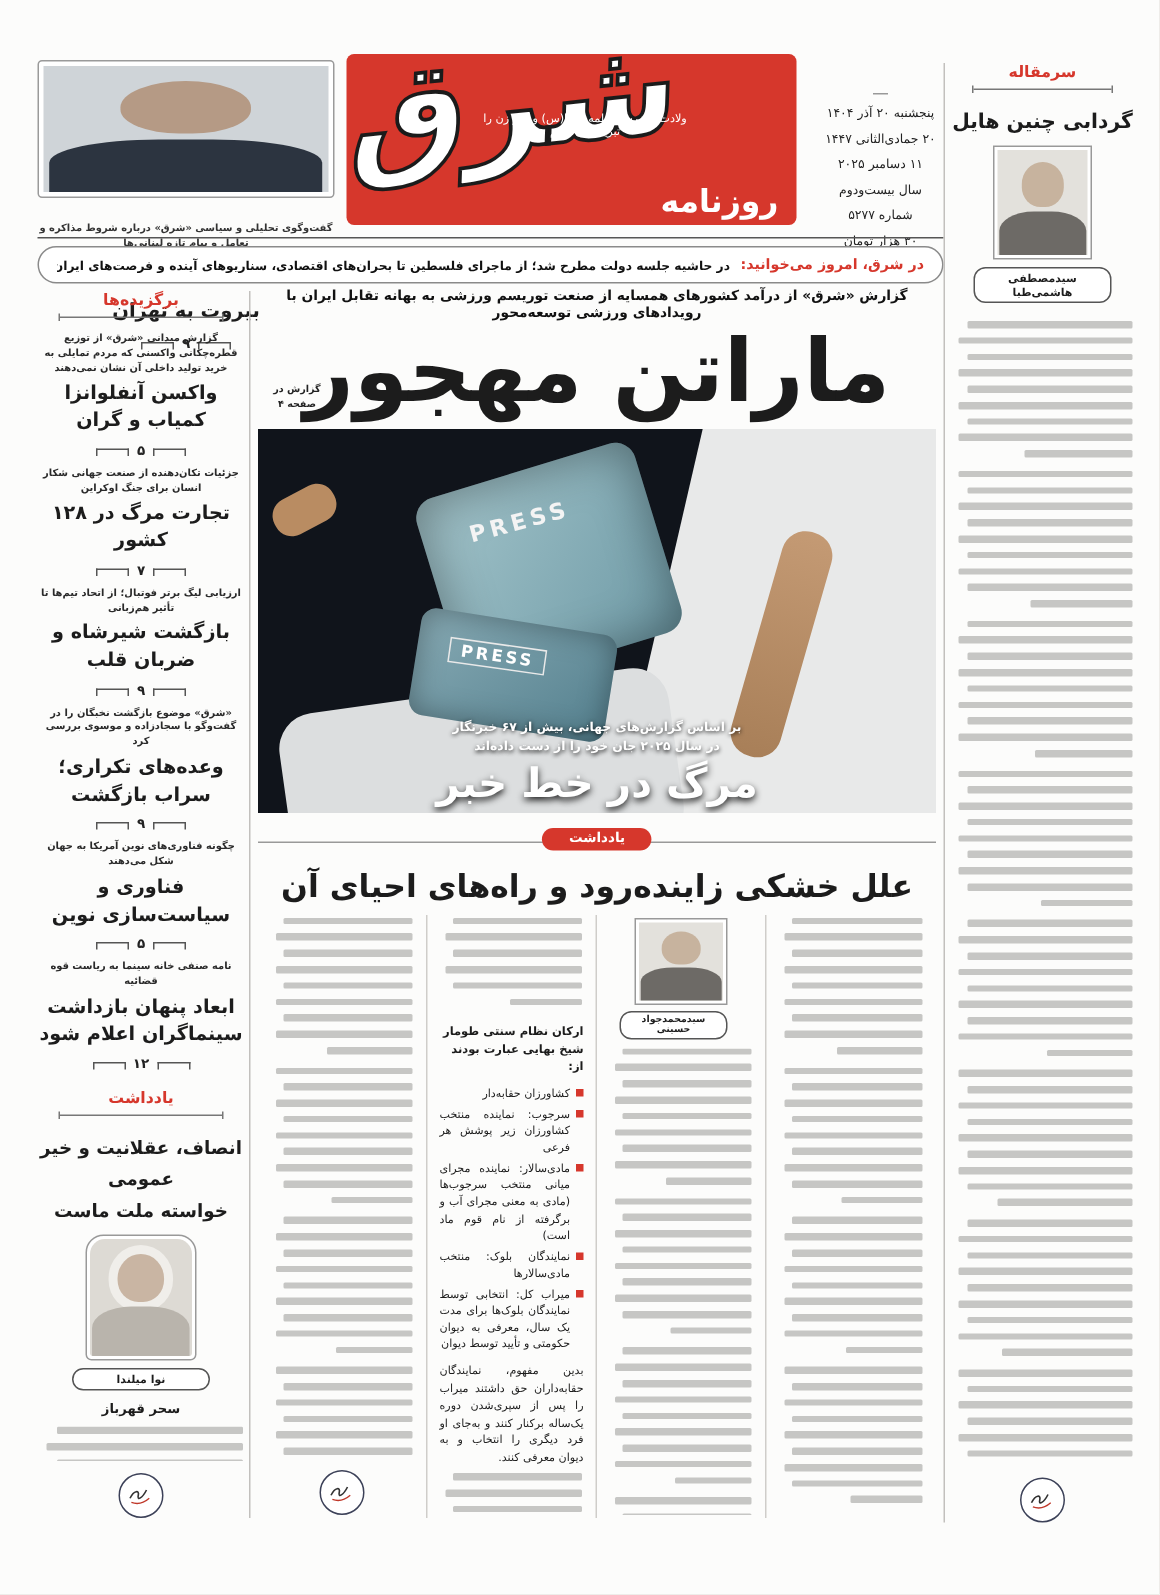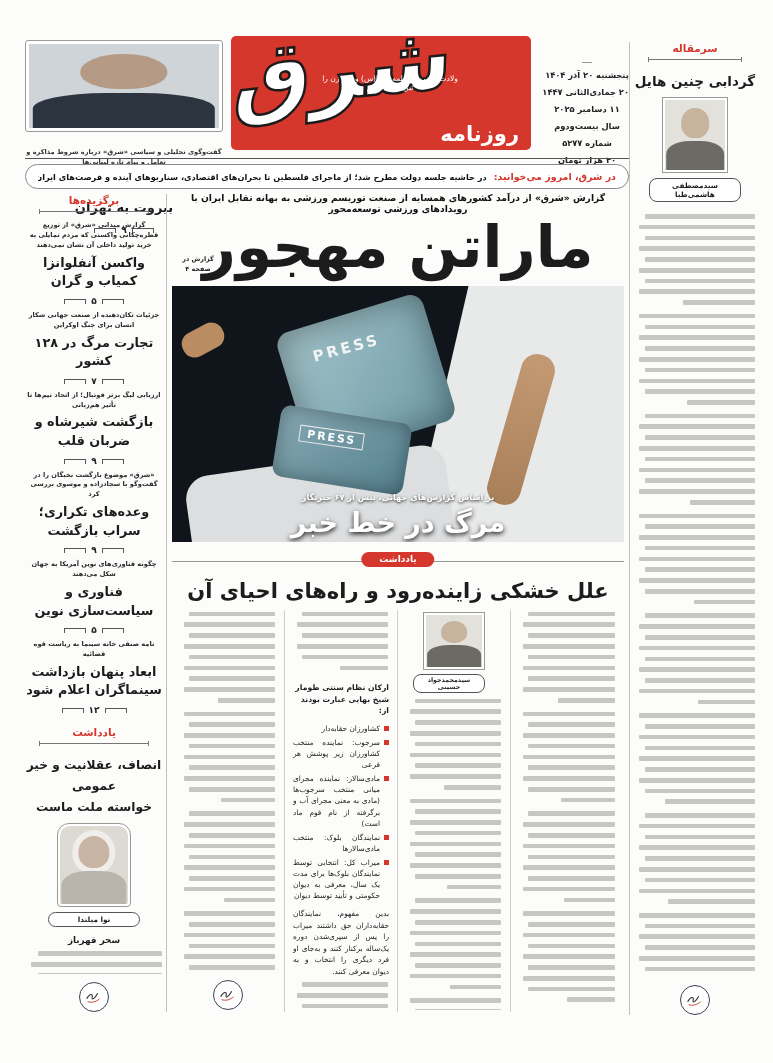--- a/index.html
+++ b/index.html
@@ -12,21 +12,21 @@
               background:#d6372c; border-radius:5px; }
   .logo { position:absolute; left:2px; top:-30px; font-size:88px; font-weight:bold; color:#fff;
           transform:rotate(-6deg) skewX(-8deg); -webkit-text-stroke:2.5px #1b1b1b;
           text-shadow:0 0 1px #222; line-height:1.4; letter-spacing:-4px; }
   .dedication { position:absolute; right:66px; top:38px; width:150px; font-size:7.5px; color:#fff;
                 text-align:center; }
   .paper-type { position:absolute; right:12px; bottom:4px; font-size:21px; font-weight:bold; color:#fff; }
 
   .dateblock { position:absolute; left:545px; top:60px; width:84px; text-align:center; }
   .dateblock .tickline { width:10px; height:3px; border-top:1px solid #999; margin:2px auto; }
-  .dline { font-size:8.3px; font-weight:700; line-height:2.05; color:#222; white-space:nowrap; }
+  .dline { font-size:8.3px; font-weight:400; line-height:2.05; color:#222; white-space:nowrap; }
 
   
   .topleft { position:absolute; left:25px; top:40px; width:198px; height:124px; display:flex; gap:7px; direction:ltr;flex-direction:column; }
   .pframe { flex:0 0 92px; height:114px; border:1px solid #9a9a9a; background:#fff; padding:3px; border-radius:3px; }
   .pframe .portrait { width:100%; height:100%; }
   .portrait { background:#cfd4d8; position:relative; overflow:hidden; }
   .portrait::before { content:''; position:absolute; left:50%; top:12%; width:46%; height:42%;
                       transform:translateX(-50%); background:#b header59a85; background:#b59a85; border-radius:50% 50% 45% 45%; }
   .portrait::after { content:''; position:absolute; left:50%; bottom:-4%; width:96%; height:46%;
                      transform:translateX(-50%); background:#2c3440; border-radius:40% 40% 0 0; }
@@ -377,20 +377,21 @@
       <div class="ph-sheet-r"></div>
       <div class="ph-sheet-b"></div>
       <div class="ph-hand"></div>
       <div class="ph-arm"></div>
       <div class="ph-vest"></div>
       <div class="ph-vest2"></div>
       <div class="press1">PRESS</div>
       <div class="press2">PRESS</div>
       <div class="cap">
         <div class="cap-s">بر اساس گزارش‌های جهانی، بیش از ۶۷ خبرنگار</div>
+        <div class="cap-s">در سال ۲۰۲۵ جان خود را از دست داده‌اند</div>
         <div class="cap-b">مرگ در خط خبر</div>
       </div>
     </div>
 
     <div class="badge-row">
       <span class="badge">یادداشت</span>
     </div>
     <div class="art-head">علل خشکی زاینده‌رود و راه‌های احیای آن</div>
 
     <div class="art-cols">

